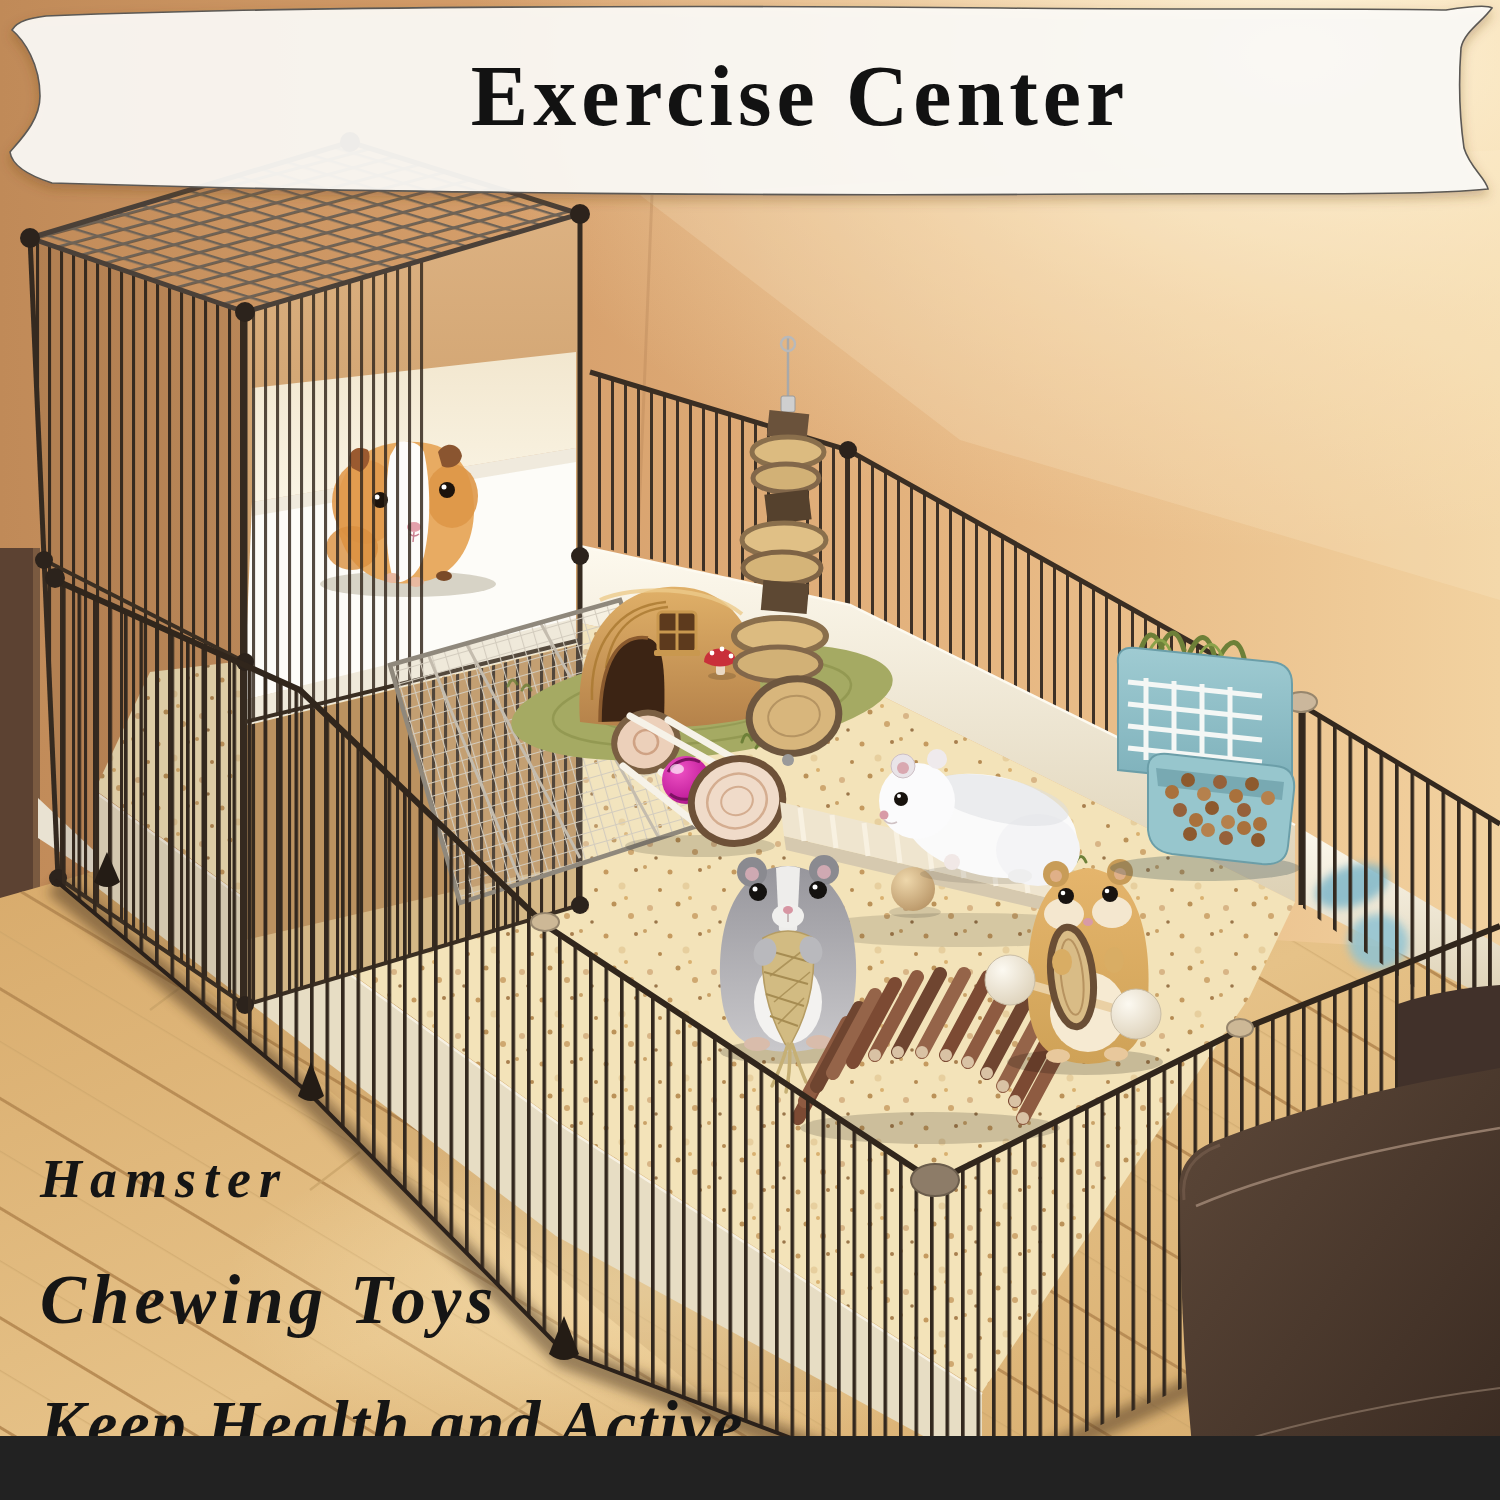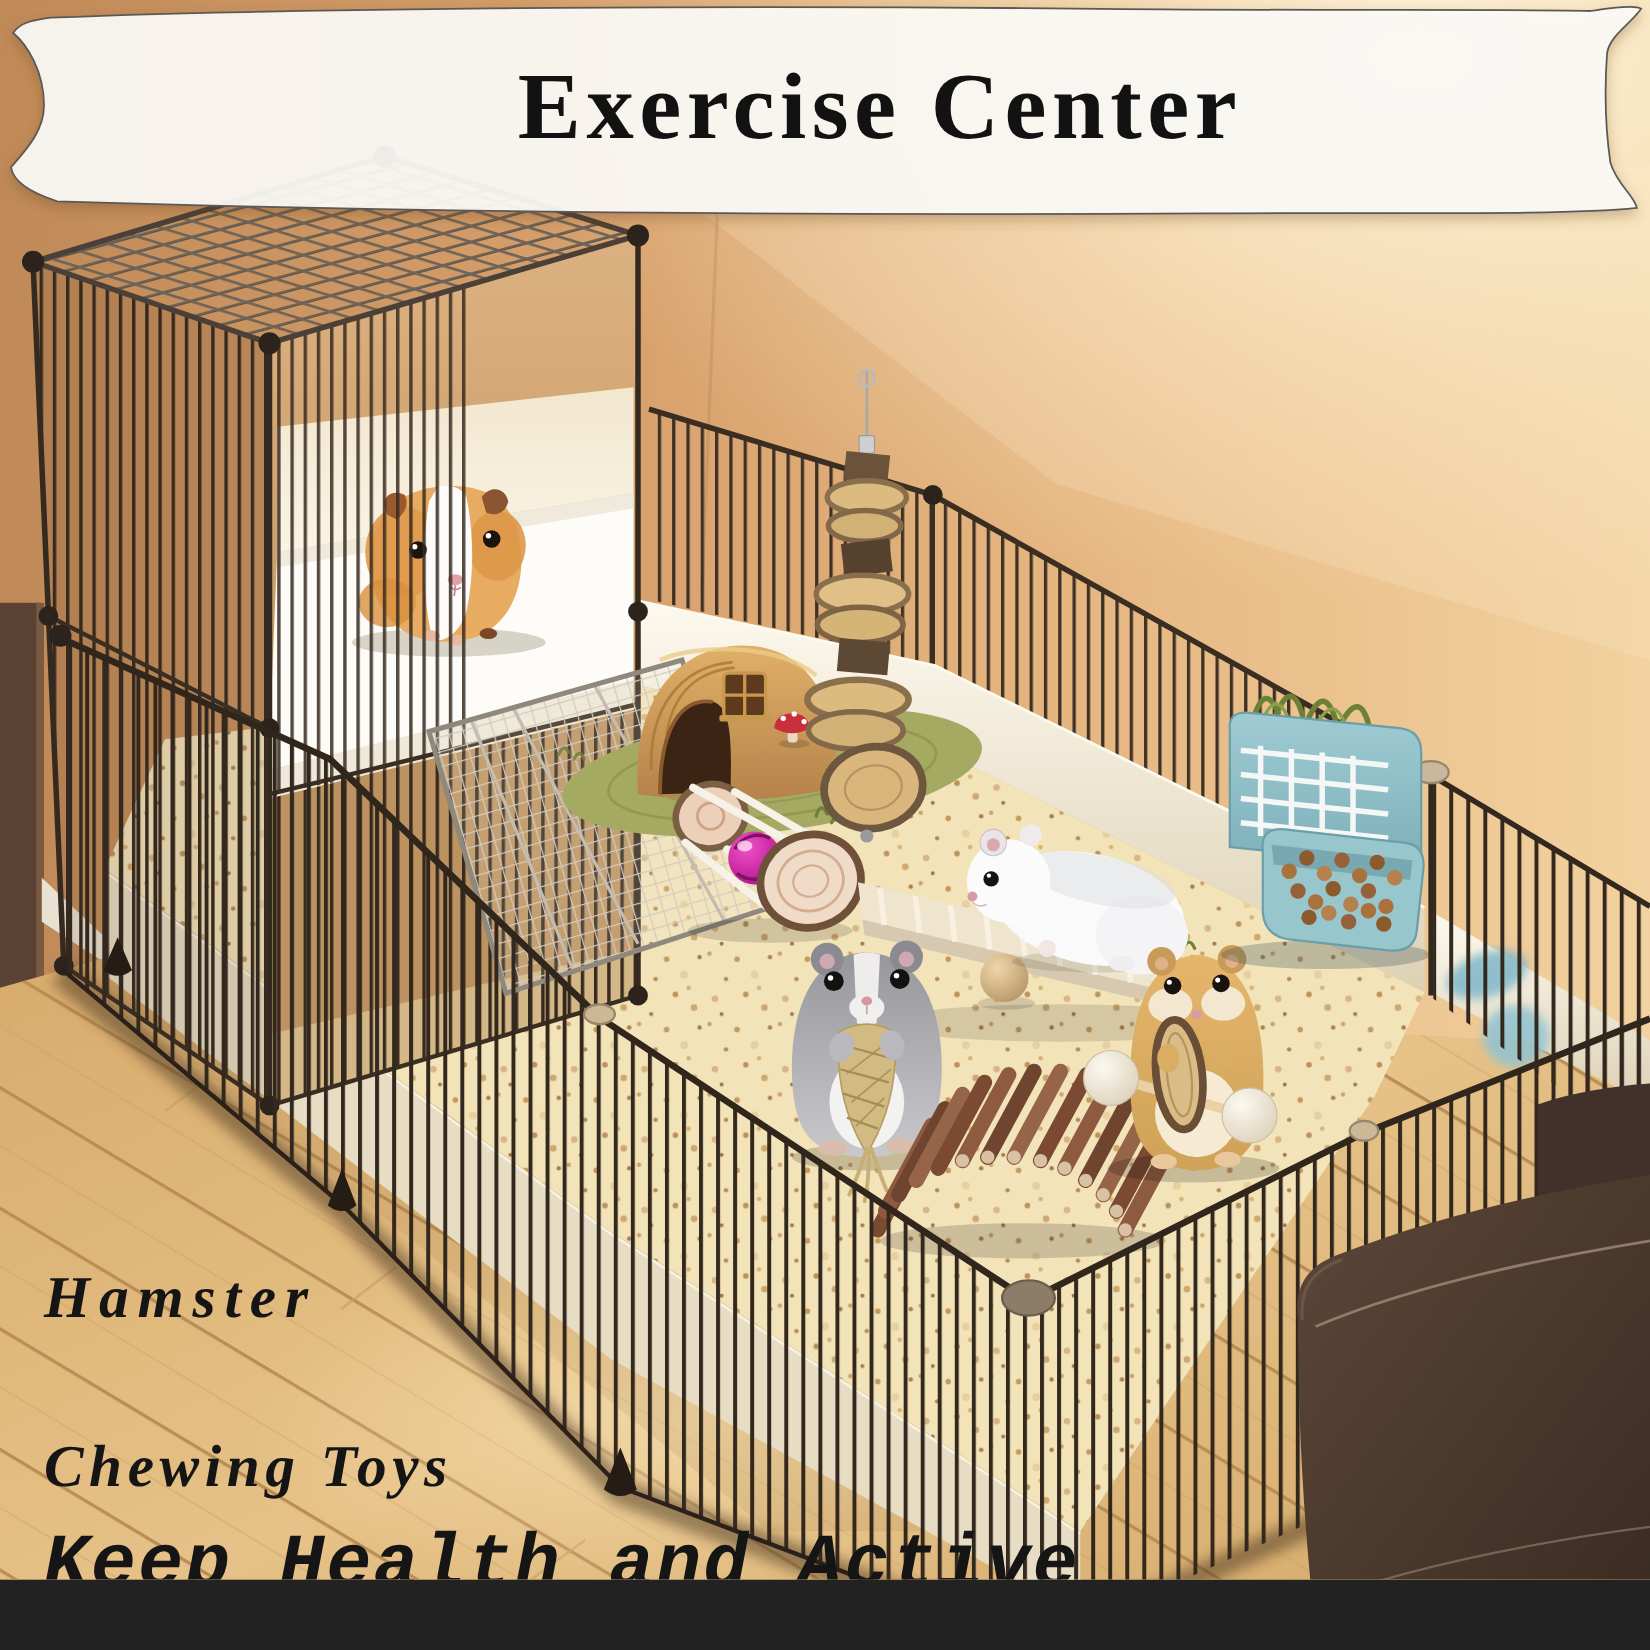--- a/index.html
+++ b/index.html
@@ -5,22 +5,22 @@
   html,body{margin:0;padding:0;background:#222;}
   .scene{position:relative;width:1500px;height:1436px;overflow:hidden;
          font-family:"Liberation Serif","DejaVu Serif",serif;}
   .scene svg{position:absolute;left:0;top:0;z-index:1;}
   .banner-title{position:absolute;z-index:5;left:400px;top:46px;width:800px;
     text-align:center;font-size:86px;font-weight:bold;letter-spacing:5px;
     color:#121212;white-space:nowrap;}
   .feature{position:absolute;z-index:5;left:40px;color:#151515;
     font-style:italic;font-weight:bold;white-space:nowrap;line-height:1;}
   .feature.f1{top:1152px;font-size:54px;letter-spacing:8px;}
-  .feature.f2{top:1266px;font-size:54px;letter-spacing:5px;margin-top:40px;}
-  .feature.f3{top:1390px;font-size:68px;letter-spacing:2px;font-family:Liberation Mono, monospace;}
+  .feature.f2{top:1266px;font-size:69px;letter-spacing:5px;}
+  .feature.f3{top:1390px;font-size:68px;letter-spacing:2px;}
 </style>
 </head>
 <body>
 
 <div class="scene">
 <svg width="1500" height="1500" viewBox="0 0 1500 1500">
 <defs>
   <linearGradient id="wallG" x1="0" y1="0" x2="1" y2="0">
     <stop offset="0" stop-color="#c08a58"></stop>
           <stop offset="0.35" stop-color="#d69f6b"></stop>

